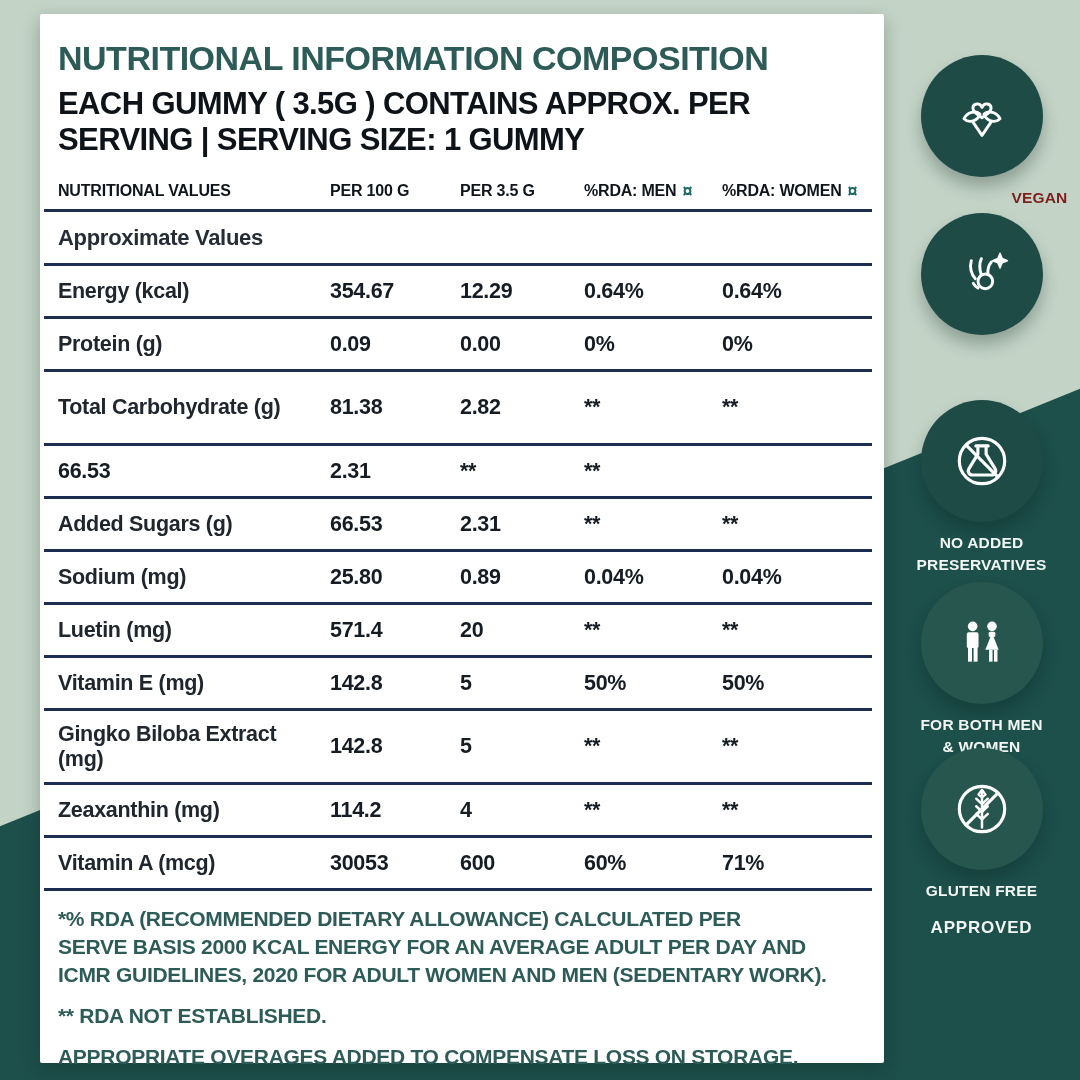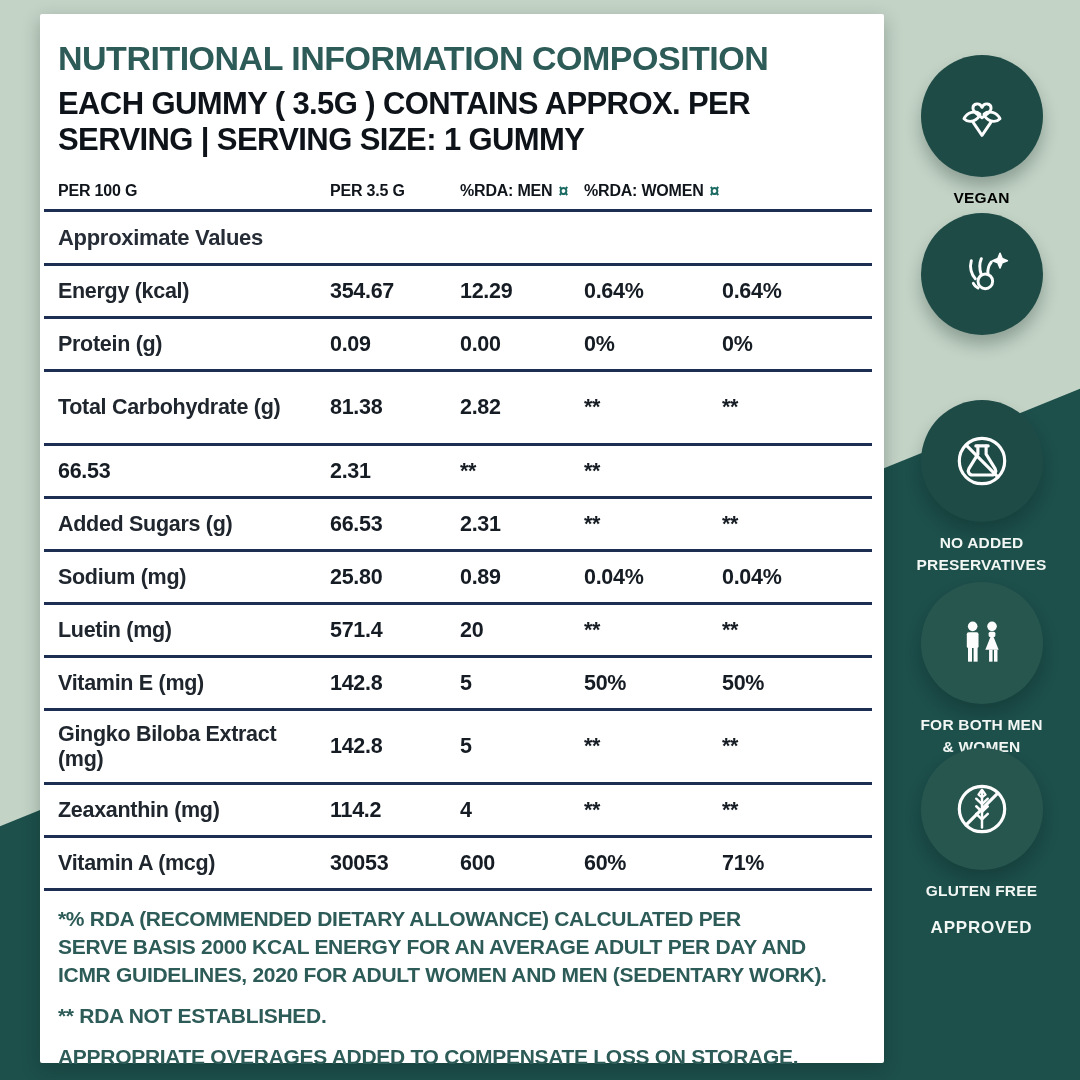--- a/index.html
+++ b/index.html
@@ -55,21 +55,21 @@
     width:122px;height:122px;border-radius:50%;margin:0 auto;
     display:flex;align-items:center;justify-content:center;
     box-shadow:0 10px 16px rgba(8,28,25,.28);
   }
   .circle.on-light{background:#1e4b46;}
   .circle.on-dark{background:#27564f;}
   .blabel{
     margin:10px auto 0;max-width:172px;font-size:15.5px;font-weight:700;
     letter-spacing:.2px;line-height:1.4;white-space:pre-line;
   }
-  .blabel.teal{color:#000000;}
+  .blabel.teal{color:#7f1d1d;text-align:right;}
   .blabel.white{color:#f2f7f4;}
   
   .fssai-wrap{display:inline-block;position:relative;padding:2px 8px 6px 8px;border-bottom:3px solid #fff;}
   .fssai-word{
     font-family:"DejaVu Serif","Liberation Serif",serif;font-style:italic;
     font-size:52px;font-weight:400;color:#ffffff;line-height:1;letter-spacing:-2px;
   }
   .fssai-topline{position:absolute;top:14px;left:14px;right:4px;height:2px;background:#fff;}
   .fssai-leaf{position:absolute;top:-4px;right:2px;}
   .fssai-approved{margin-top:12px;font-size:17px;font-weight:700;letter-spacing:.8px;color:#f2f7f4;}
@@ -80,20 +80,21 @@
 
 <div class="stage">
   <div class="bg-dark"></div>
 
   <div class="card">
     <h1 class="title">NUTRITIONAL INFORMATION COMPOSITION</h1>
     <h2 class="subtitle">EACH GUMMY ( 3.5G ) CONTAINS APPROX. PER SERVING | SERVING SIZE: 1 GUMMY</h2>
 
     <div class="table">
       <div class="trow thead">
+        <div class="cell">NUTRITIONAL VALUES</div>
         <div class="cell">PER 100 G</div>
         <div class="cell">PER 3.5 G</div>
         <div class="cell">
           <span>%RDA: MEN</span>
           <span class="rda-sym">¤</span>
         </div>
         <div class="cell">
           <span>%RDA: WOMEN</span>
           <span class="rda-sym">¤</span>
         </div>

